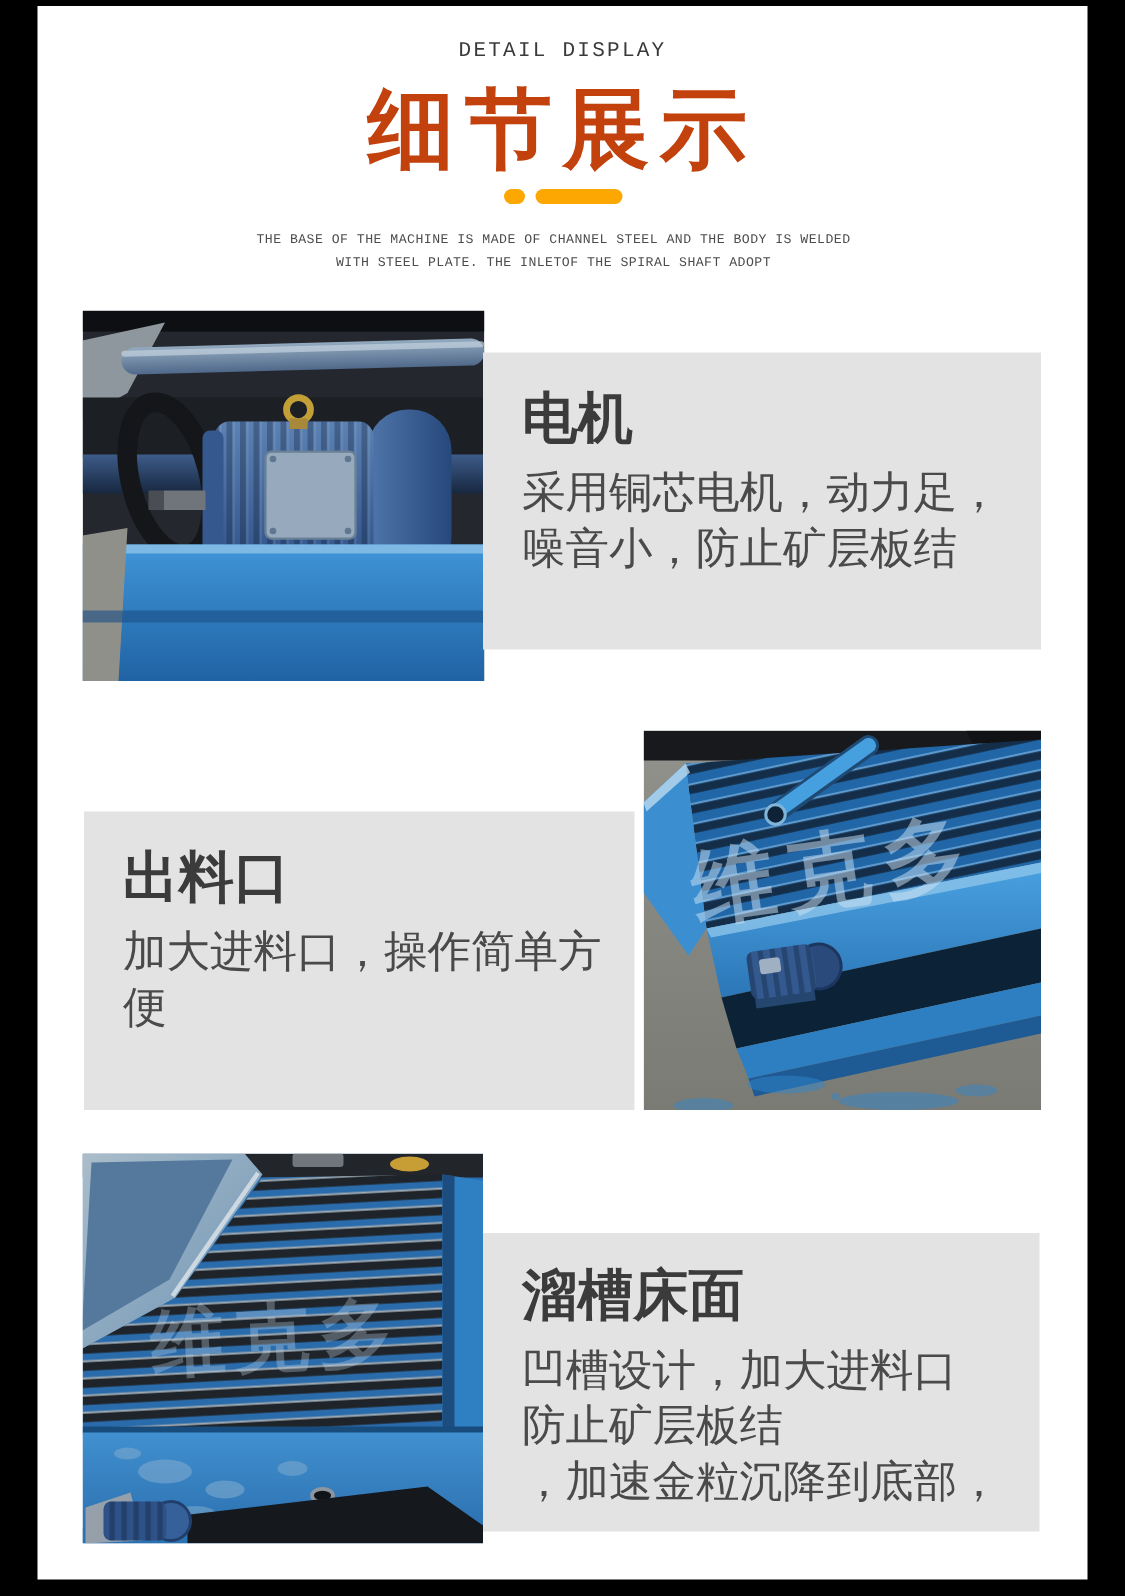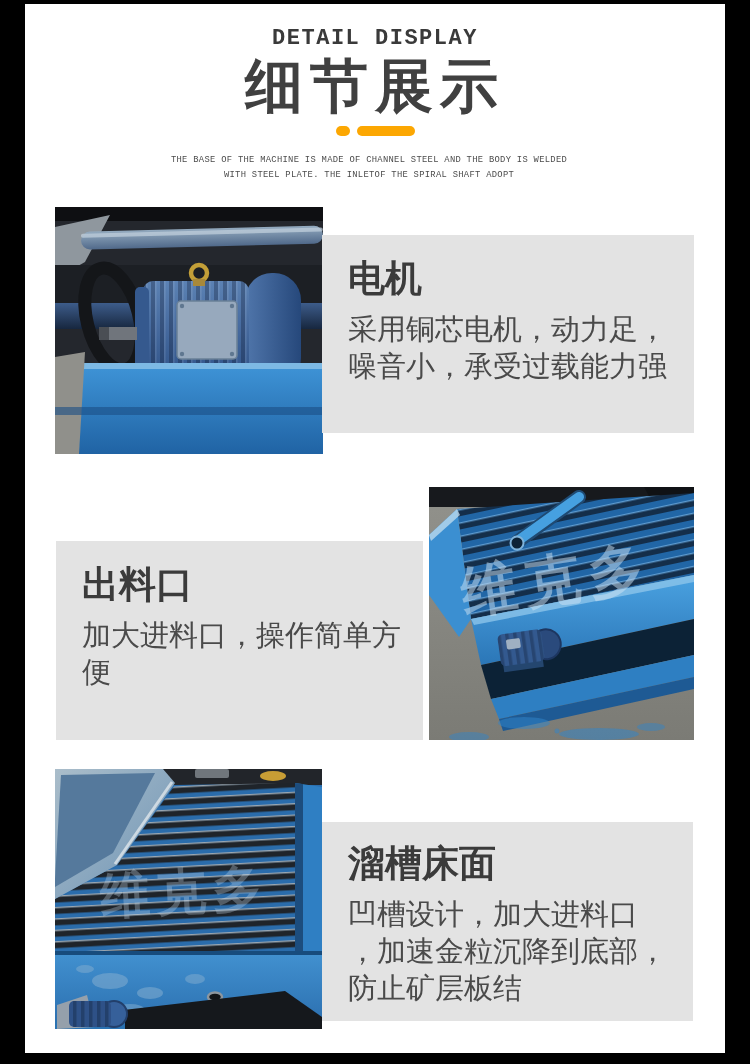--- a/index.html
+++ b/index.html
@@ -7,26 +7,26 @@
     width:750px;height:1064px;position:relative;background:#000;
     font-family:"Liberation Sans",sans-serif;overflow:hidden;
   }
   .page{
     position:absolute;left:25px;top:4px;width:700px;height:1049px;
     background:#ffffff;
   }
   
   .eyebrow{
     position:absolute;left:0;right:0;top:22px;text-align:center;
-    font-family:"Liberation Mono",monospace;font-weight:bold;
-    font-size:22px;letter-spacing:1.5px;color:#3a3a3a;
+    font-family:"Liberation Mono",monospace;font-weight:normal;
+    font-size:14px;letter-spacing:1.5px;color:#3a3a3a;
   }
   .big-title{
     position:absolute;left:0;right:0;top:44px;text-align:center;
-    font-size:58px;font-weight:800;letter-spacing:7px;color:#404040;
+    font-size:58px;font-weight:800;letter-spacing:7px;color:#c2410c;
     font-family:"Liberation Sans",sans-serif;
   }
   .accent-row{
     position:absolute;left:0;right:0;top:122px;height:10px;
     display:flex;justify-content:center;align-items:center;gap:7px;
   }
   .accent-dot{width:14px;height:10px;border-radius:5px;background:#FCA702;}
   .accent-dash{width:58px;height:10px;border-radius:5px;background:#FCA702;}
   .desc{
     position:absolute;left:0;right:12px;top:149px;text-align:center;
@@ -132,21 +132,21 @@
       <rect y="156" width="268" height="91" fill="url(#p1beam)"></rect>
       <rect y="156" width="268" height="6" fill="#7db9e4"></rect>
       <polygon points="0,150 30,145 24,247 0,247" fill="#90908b"></polygon>
       <rect y="200" width="268" height="8" fill="#1b4f86" opacity="0.6"></rect>
     </svg>
   </div>
 
   <div class="panel" id="panel-motor">
     <div class="panel-title">电机</div>
     <div class="panel-line">采用铜芯电机，动力足，</div>
-    <div class="panel-line">噪音小，承受过载能力强</div>
+    <div class="panel-line">噪音小，防止矿层板结</div>
   </div>
 
   <div class="panel" id="panel-outlet">
     <div class="panel-title">出料口</div>
     <div class="panel-line">加大进料口，操作简单方</div>
     <div class="panel-line">便</div>
   </div>
 
   <div class="photo" id="photo-outlet">
     <svg width="265" height="253" viewBox="0 0 265 253" xmlns="http://www.w3.org/2000/svg">
@@ -243,17 +243,17 @@
         <rect x="12" y="10" width="42" height="26" rx="5" fill="#2e5187"></rect>
         <rect x="12" y="10" width="42" height="26" rx="5" fill="url(#fins2)"></rect>
       </g>
       <text class="wm" x="130" y="140" font-size="50" fill="#cfe2f2" opacity="0.3" text-anchor="middle" letter-spacing="6" transform="rotate(-3 130 140)">维克多</text>
     </svg>
   </div>
 
   <div class="panel" id="panel-sluice">
     <div class="panel-title">溜槽床面</div>
     <div class="panel-line">凹槽设计，加大进料口</div>
+    <div class="panel-line">防止矿层板结</div>
     <div class="panel-line">，加速金粒沉降到底部，</div>
-    <div class="panel-line">防止矿层板结</div>
   </div>
 
 </div>
 
 </body></html>

